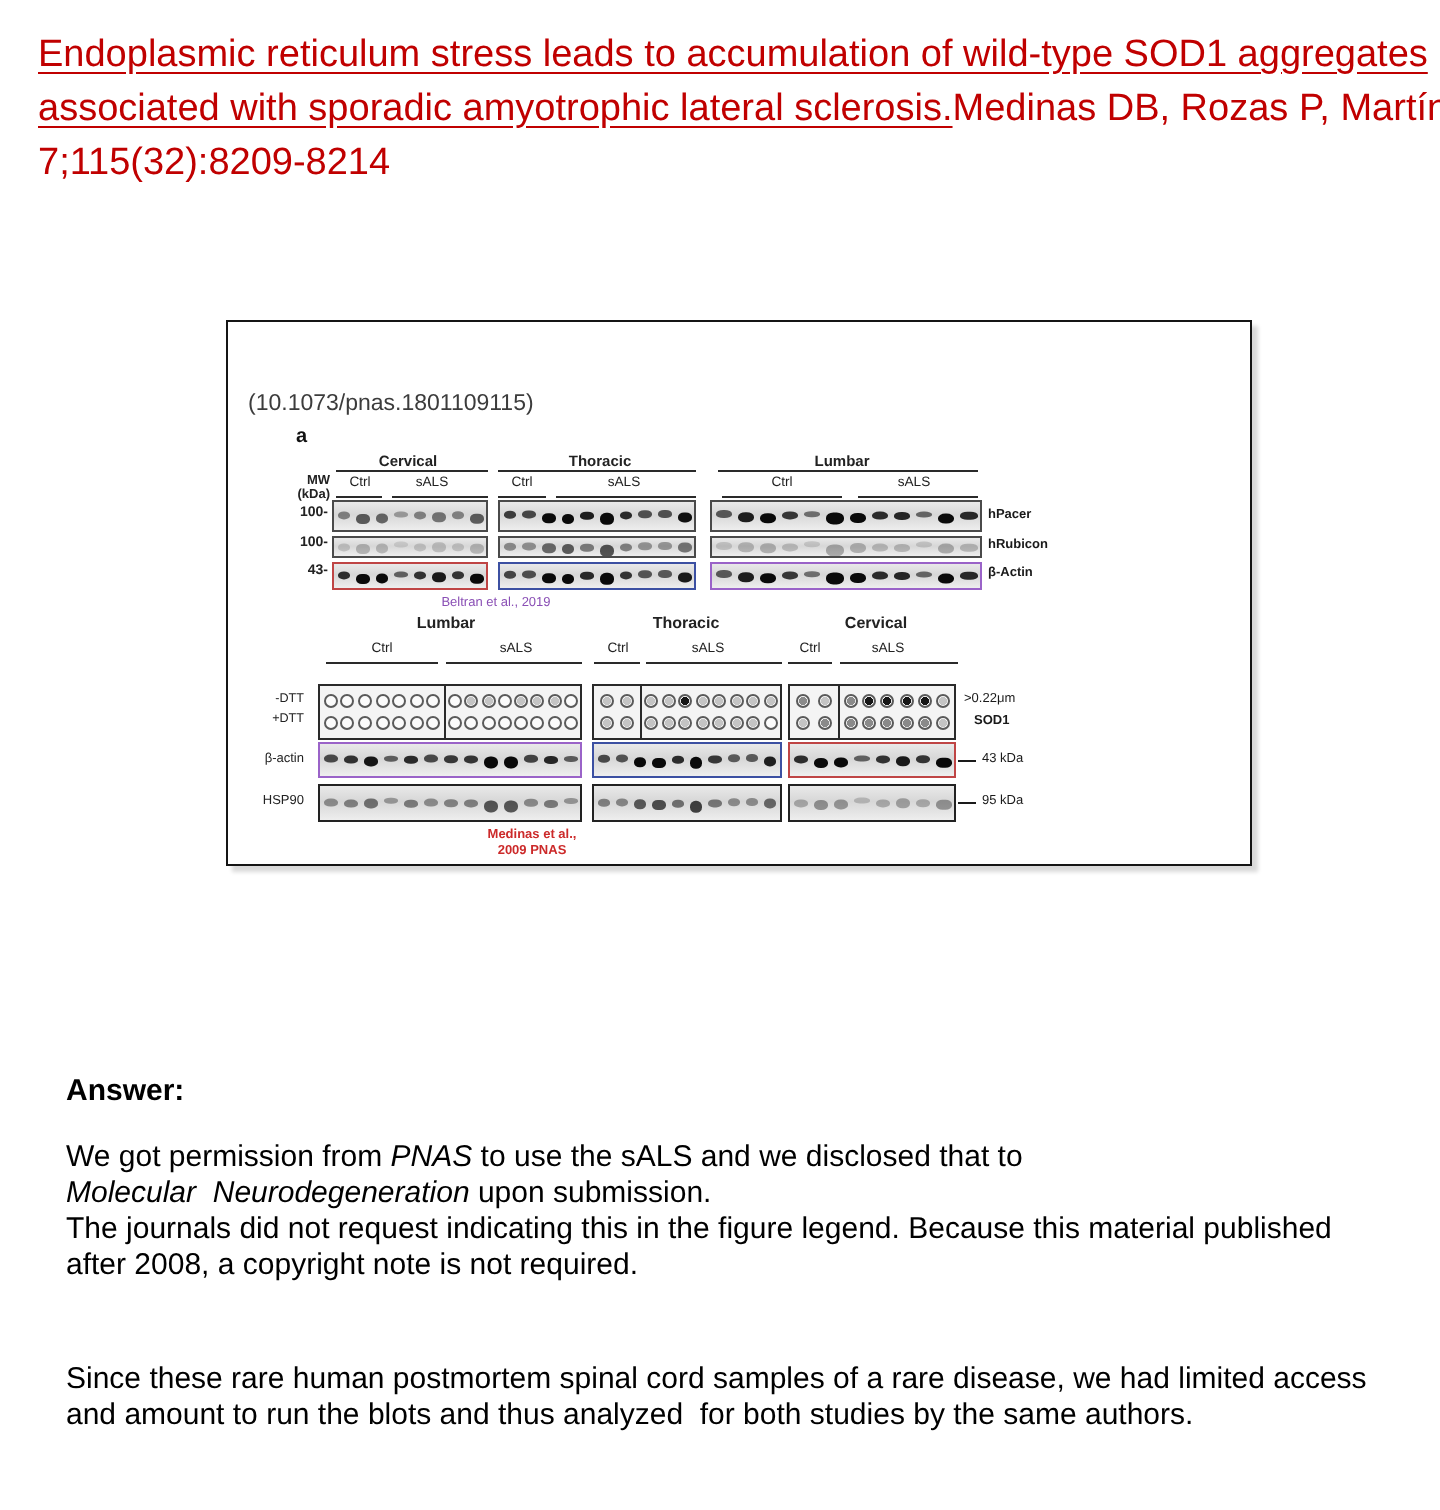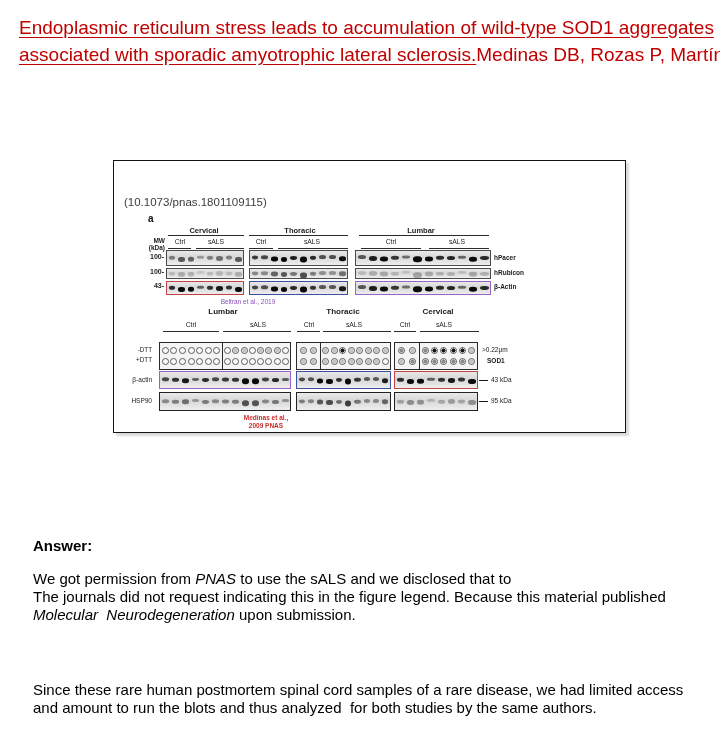--- a/index.html
+++ b/index.html
@@ -67,20 +67,21 @@
   .ans{left:33px;font-size:15px;line-height:18px;color:#000;}
   .ans .rich-line{white-space:pre;}
   #answer-heading{left:33px;top:537px;font-size:15px;font-weight:bold;color:#000;}
 </style>
 </head>
 <body style="--citation-red: #c00000; --credit-purple: #8a4fb5; --credit-red: #cc2a2a; --box-red: #bf4545; --box-blue: #3c50a2; --box-purple: #9a63c8;">
 
 <div class="abs" id="citation">
   <div class="rich-line"><span class="rp-u">Endoplasmic reticulum stress leads to accumulation of wild-type SOD1 aggregates</span></div>
   <div class="rich-line"><span class="rp-u">associated with sporadic amyotrophic lateral sclerosis.</span><span>Medinas DB, Rozas P, Martínez Traub</span></div>
+  <div class="rich-line"><span>7;115(32):8209-8214</span></div>
 </div>
 
 <div class="abs" id="figbox">
   <div class="figcap" style="left:10px;top:30px;">(10.1073/pnas.1801109115)</div>
 
   <div style="left:34px;top:52px;font-size:10px;font-weight:bold;color:#111;">a</div>
 
   <div class="reg-label" style="left:90px;top:65px;">Cervical</div>
   <div class="reg-label" style="left:186px;top:65px;">Thoracic</div>
   <div class="reg-label" style="left:307px;top:65px;">Lumbar</div>
@@ -442,20 +443,21 @@
   <div class="credit-red" style="left:152px;top:253px;">
     <span style="position:static;">Medinas et al.,</span><br>
     <span style="position:static;">2009 PNAS</span>
   </div>
 </div>
 
 <div class="abs" id="answer-heading">Answer:</div>
 
 <div class="abs ans" style="top:570px;">
   <div class="rich-line"><span>We got permission from </span><span class="rp-i">PNAS</span><span> to use the sALS and we disclosed that to</span></div>
+  <div class="rich-line"><span class="rp-i">Molecular  Neurodegeneration</span><span> upon submission.</span></div>
   <div class="rich-line"><span>The journals did not request indicating this in the figure legend. Because this material published</span></div>
-  <div class="rich-line"><span class="rp-i">Molecular  Neurodegeneration</span><span> upon submission.</span></div>
+  <div class="rich-line"><span>after 2008, a copyright note is not required.</span></div>
 </div>
 
 <div class="abs ans" style="top:681px;">
   <div class="rich-line"><span>Since these rare human postmortem spinal cord samples of a rare disease, we had limited access</span></div>
   <div class="rich-line"><span>and amount to run the blots and thus analyzed  for both studies by the same authors.</span></div>
 </div>
 
 </body></html>

